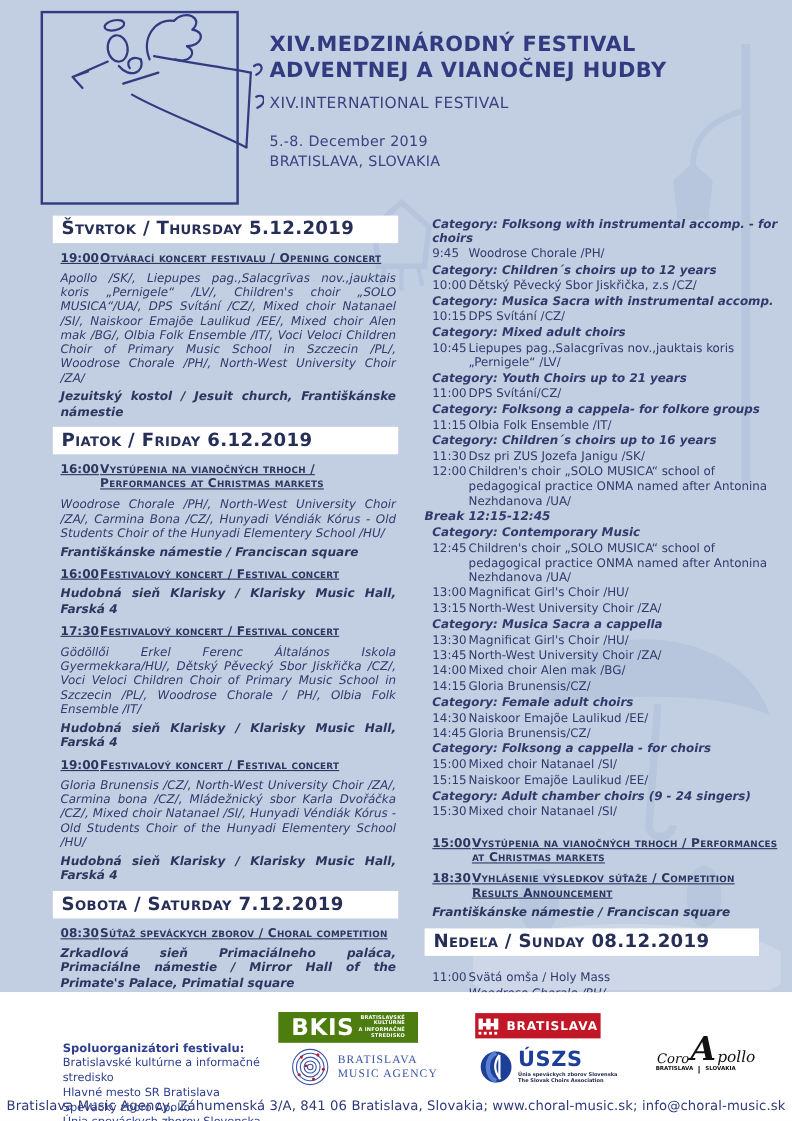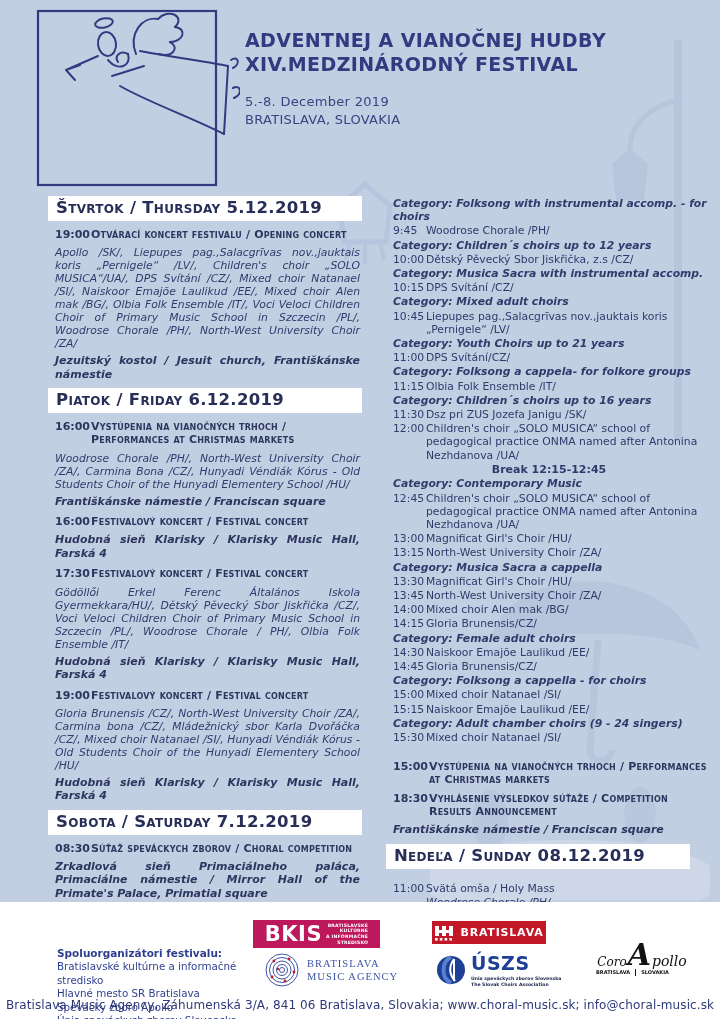--- a/index.html
+++ b/index.html
@@ -14,42 +14,42 @@
   .t2{font-size:14px;font-weight:500;color:#3a4280;letter-spacing:.4px;line-height:19px;margin-top:9px;}
   .t3{font-size:13px;color:#3a4280;line-height:18px;margin-top:17px;letter-spacing:.3px;}
   
   .col{position:absolute;top:196px;}
   .col-left{left:48px;width:314px;}
   .col-right{left:386px;width:326px;}
   .band{background:#ffffff;color:#272f58;font-weight:bold;font-variant:small-caps;
         font-size:16.5px;letter-spacing:.3px;padding:2px 8px 4px;margin:3px 0 7px;line-height:19px;}
   .col > .band:first-child{margin-top:0;}
   .band.narrow{width:288px;}
-  .event{display:flex;font-size:11px;line-height:13.2px;margin:3px 0 5px 7px;color:#2d365f;}
+  .event{display:flex;font-size:11px;line-height:13.2px;margin:3px 0 5px 7px;color:#2d365f;text-decoration:underline;}
   .event .time{flex:none;width:36px;font-weight:bold;}
   .event .etext{font-weight:bold;font-variant:small-caps;letter-spacing:.2px;}
   .para{font-style:italic;text-align:justify;font-size:10.8px;line-height:13px;
         margin:5px 2px 4px 7px;color:#313a6b;}
   .venue{font-style:italic;font-weight:bold;text-align:justify;font-size:11px;line-height:13.5px;
          margin:3px 2px 7px 7px;color:#2d365f;}
   .category{font-style:italic;font-weight:bold;font-size:10.8px;line-height:13.2px;margin:1px 0 1px 7px;}
   .entry{display:flex;font-size:10.8px;line-height:13.2px;margin:0 0 1px 7px;}
   .entry .time{flex:none;width:31px;}
   .col-right .entry .time{width:33px;}
   .entry .sub{font-style:italic;margin-top:1px;}
-  .break{text-align:center;font-weight:bold;font-size:11px;line-height:13.5px;margin:1px 0;}
+  .break{text-align:left;font-weight:bold;font-style:italic;font-size:11px;line-height:13.5px;margin:1px 0;}
   .note{font-weight:bold;font-style:italic;text-align:justify;font-size:11px;line-height:14.5px;
         margin:2px 2px 2px 7px;}
   .gap{width:100%;}
   
   .footer{position:absolute;left:0;top:902px;width:720px;height:117px;background:#ffffff;}
   .org{position:absolute;left:57px;top:44px;width:200px;color:#2f3f8f;}
   .org .otitle{font-weight:bold;font-size:10.5px;line-height:14px;}
   .org .oitem{font-size:10.3px;line-height:13.5px;}
-  .bkis-box{position:absolute;left:253px;top:18px;width:127px;height:28px;background:#be185d;
+  .bkis-box{position:absolute;left:253px;top:18px;width:127px;height:28px;background:#4d7c0f;
             display:flex;align-items:center;justify-content:center;gap:4px;}
   .bkis-big{color:#fff;font-weight:bold;font-size:21px;letter-spacing:.5px;line-height:21px;}
   .bkis-small{color:#fff;font-size:4.6px;line-height:5.6px;text-align:right;font-weight:bold;letter-spacing:.2px;}
   .ba-box{position:absolute;left:432px;top:19px;width:114px;height:23px;background:#c21727;
           display:flex;align-items:center;justify-content:center;gap:6px;}
   .ba-text{color:#fff;font-weight:bold;font-size:11px;letter-spacing:.8px;}
   .bma{position:absolute;left:264px;top:50px;display:flex;align-items:center;gap:7px;}
   .bma-text{font-family:"Liberation Serif","DejaVu Serif",serif;color:#3c55a5;font-size:10.5px;
             letter-spacing:1px;line-height:13px;}
   .uszs{position:absolute;left:435px;top:52px;display:flex;align-items:flex-start;gap:4px;}
@@ -107,23 +107,24 @@
       <path d="M112 47 C150 54 180 58 200 62"></path>
       <path d="M200 62 L196 130"></path>
       <path d="M196 130 C160 112 120 98 92 82"></path>
       <path d="M84 72 L116 62"></path>
       <path d="M203 56 c7 -5 10 4 2 8"></path>
       <path d="M205 84 c8 -4 10 6 1 10"></path>
     </g>
   </svg>
 
   <div class="title-block">
+    <div class="t1">XIV.MEDZINÁRODNÝ FESTIVAL</div>
     <div class="t1">ADVENTNEJ A VIANOČNEJ HUDBY</div>
-    <div class="t1">XIV.MEDZINÁRODNÝ FESTIVAL</div>
     <div class="t2">
+      <div>XIV.INTERNATIONAL FESTIVAL</div>
     </div>
     <div class="t3">
       <div>5.-8. December 2019</div>
       <div>BRATISLAVA, SLOVAKIA</div>
     </div>
   </div>
 
   <div class="col col-left" id="col-left">
       <div class="band">Štvrtok / Thursday 5.12.2019</div>
       <div class="event">

